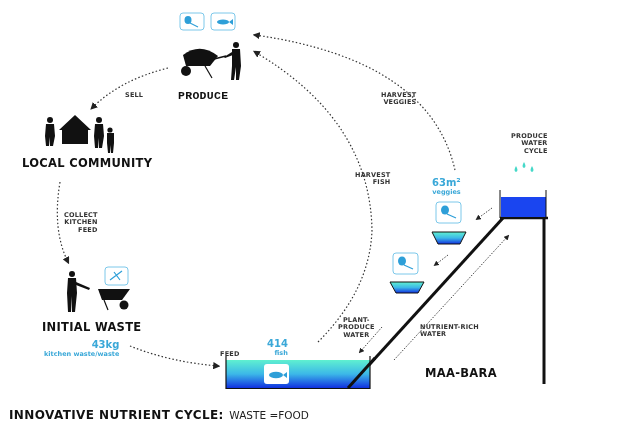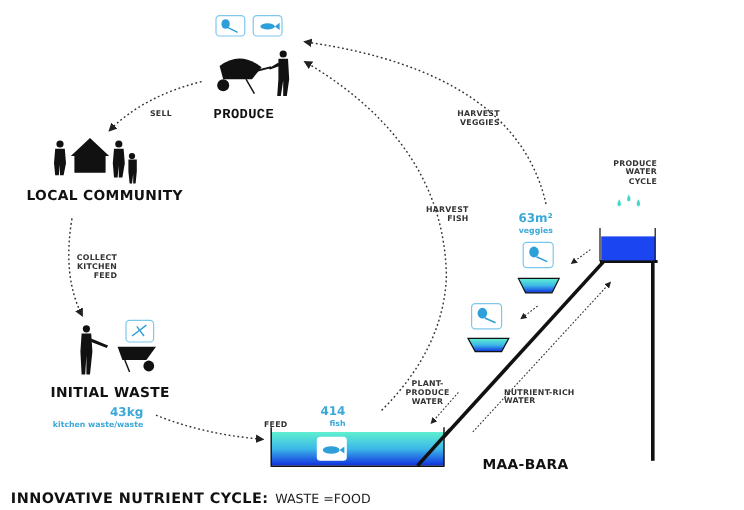--- a/index.html
+++ b/index.html
@@ -130,21 +130,21 @@
   <g fill="#111">
     <path d="M98,289 L130,289 L122,300 L102,300 Z"></path>
     <circle cx="124" cy="305" r="4.5"></circle>
     <line x1="104" y1="300" x2="108" y2="310" stroke="#111" stroke-width="1.2"></line>
   </g>
 </svg>
 
 <div class="lbl big" style="left:178px;top:89px;font-family:Liberation Mono, monospace;">PRODUCE</div>
 <div class="lbl big" style="left:22px;top:157px;">LOCAL COMMUNITY</div>
 <div class="lbl big" style="left:42px;top:321px;">INITIAL WASTE</div>
-<div class="lbl big" style="left:402px;top:367px;margin-top:14px;">MAA-BARA</div>
+<div class="lbl big" style="left:425px;top:367px;">MAA-BARA</div>
 
 <div class="lbl small" style="left:125px;top:92px;">SELL</div>
 <div class="lbl small" style="left:64px;top:212px;text-align:right;">
   <div>COLLECT</div>
   <div>KITCHEN</div>
   <div>FEED</div>
 </div>
 <div class="lbl small" style="left:188px;top:351px;margin-left:32px;">FEED</div>
 <div class="lbl small" style="left:355px;top:172px;">
   <div>HARVEST</div>

